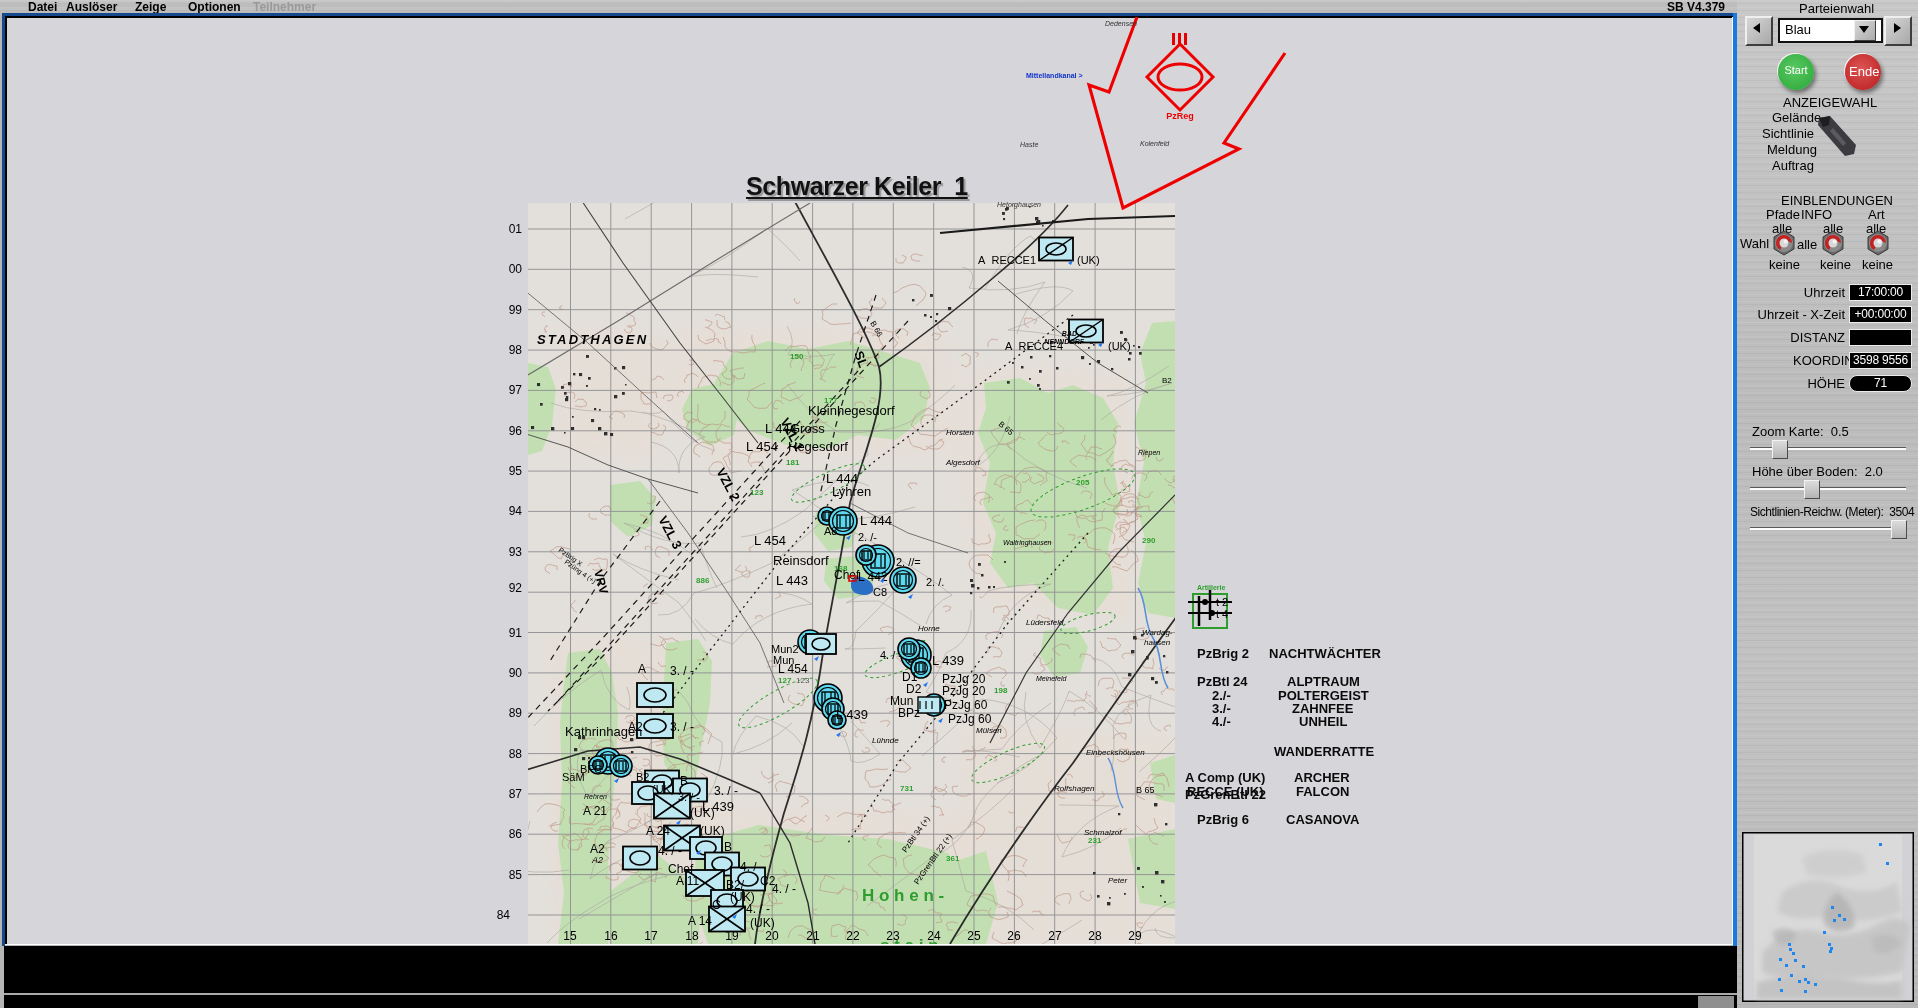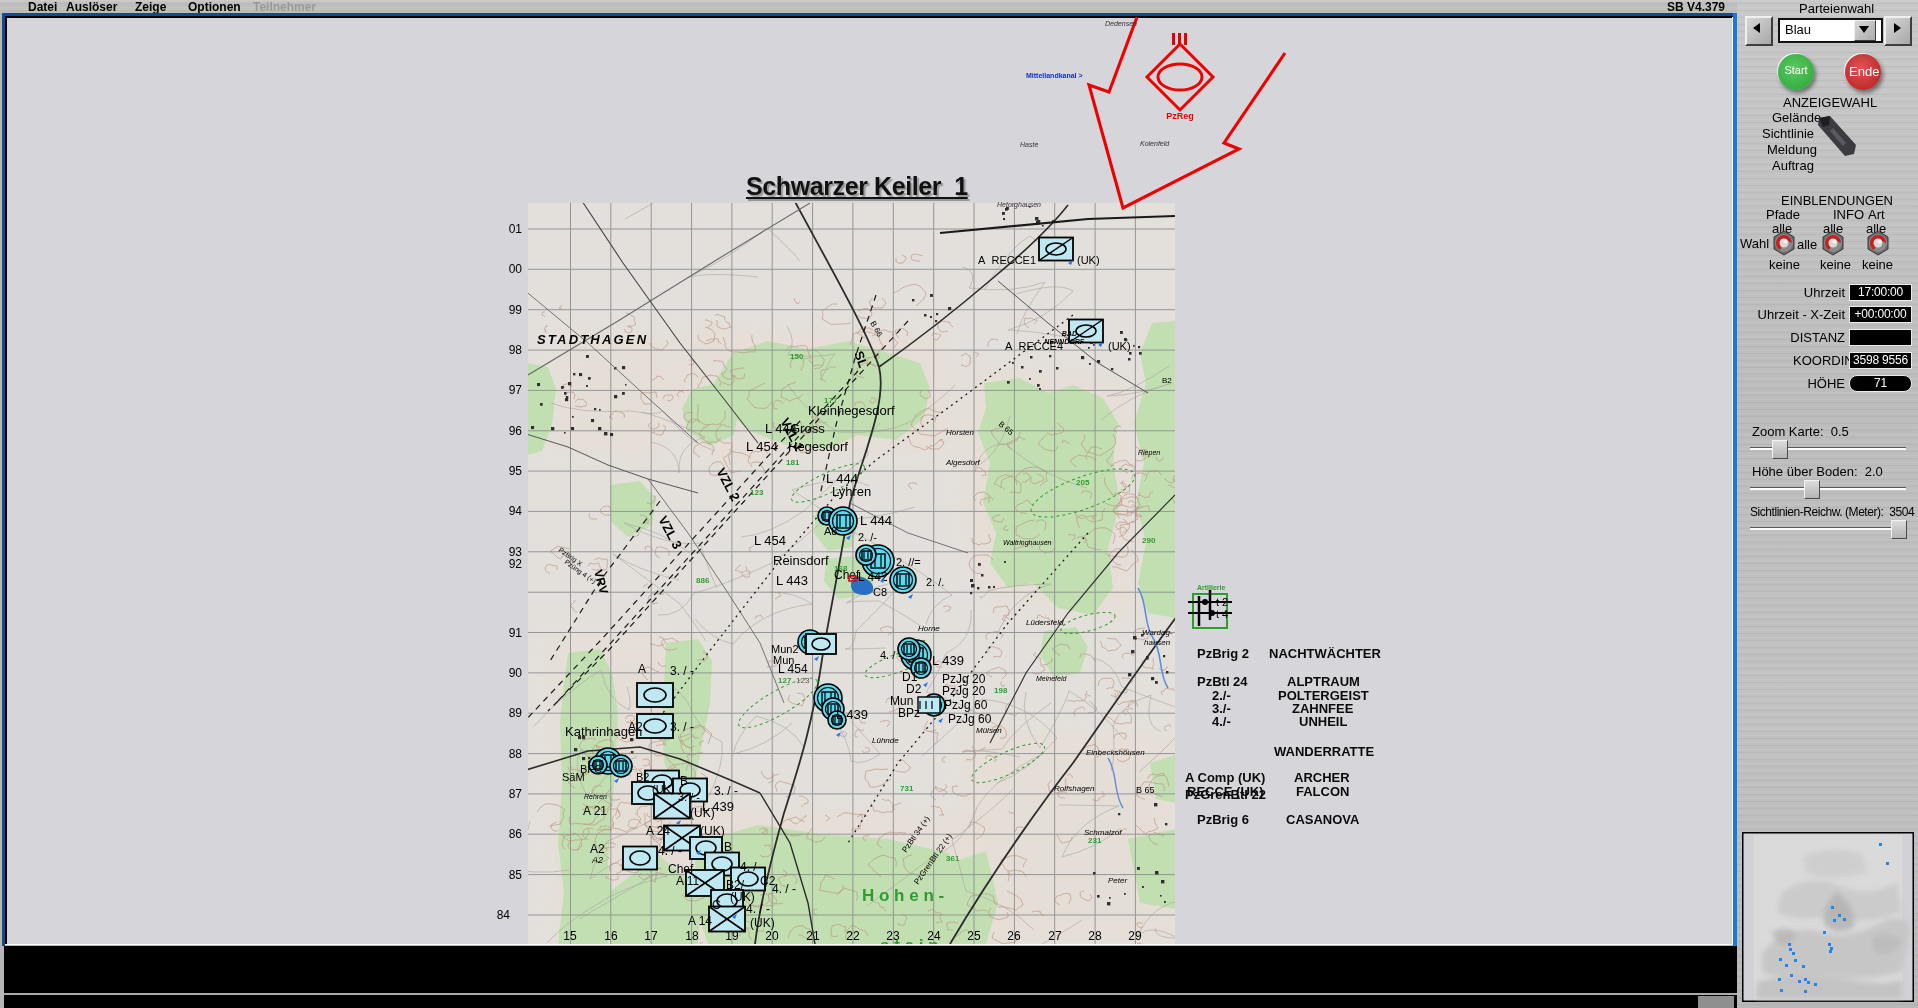--- a/index.html
+++ b/index.html
@@ -962,21 +962,21 @@
   </div>
 <div class="gnum" style="left:500px;top:222px;">01</div>
 <div class="gnum" style="left:500px;top:262px;">00</div>
 <div class="gnum" style="left:500px;top:303px;">99</div>
 <div class="gnum" style="left:500px;top:343px;">98</div>
 <div class="gnum" style="left:500px;top:383px;">97</div>
 <div class="gnum" style="left:500px;top:424px;">96</div>
 <div class="gnum" style="left:500px;top:464px;">95</div>
 <div class="gnum" style="left:500px;top:504px;">94</div>
 <div class="gnum" style="left:500px;top:545px;">93</div>
-<div class="gnum" style="left:500px;top:557px;">92</div>
+<div class="gnum" style="left:500px;top:581px;">92</div>
 <div class="gnum" style="left:500px;top:626px;">91</div>
 <div class="gnum" style="left:500px;top:666px;">90</div>
 <div class="gnum" style="left:500px;top:706px;">89</div>
 <div class="gnum" style="left:500px;top:747px;">88</div>
 <div class="gnum" style="left:500px;top:787px;">87</div>
 <div class="gnum" style="left:500px;top:827px;">86</div>
 <div class="gnum" style="left:500px;top:868px;">85</div>
 <div class="gnum" style="left:488px;top:908px;">84</div>
 <div id="maptitle" class="abs" style="left:746px;top:172px;text-decoration:underline;">Schwarzer Keiler&nbsp; 1</div>
 <svg class="abs" style="left:0;top:0;" width="1918" height="1008" viewBox="0 0 1918 1008">
@@ -1047,21 +1047,21 @@
 <div class="sbl" style="left:25px;top:126px;">Sichtlinie</div>
 <div class="sbl" style="left:30px;top:142px;">Meldung</div>
 <div class="sbl" style="left:35px;top:158px;">Auftrag</div>
 <svg class="abs" style="left:80px;top:112px;" width="44" height="46" viewBox="0 0 44 46">
 <polygon points="2,6 13,4 39,33 37,42 28,44 1,13" fill="#3c3c40"></polygon>
 <polygon points="2,6 13,4 12,13 6,15" fill="#1e1e22"></polygon>
 <polygon points="16,16 29,31 26,34 13,19" fill="#5a5a62"></polygon>
 </svg>
 <div class="sbl" style="left:44px;top:193px;">EINBLENDUNGEN</div>
 <div class="sbl" style="left:29px;top:207px;">Pfade</div>
-<div class="sbl" style="left:96px;top:207px;">INFO</div>
+<div class="sbl" style="left:64px;top:207px;">INFO</div>
 <div class="sbl" style="left:131px;top:207px;">Art</div>
 <div class="sbl" style="left:35px;top:221px;">alle</div>
 <div class="sbl" style="left:86px;top:221px;">alle</div>
 <div class="sbl" style="left:129px;top:221px;">alle</div>
 <div class="sbl" style="left:3px;top:236px;">Wahl</div>
 <div class="sbl" style="left:60px;top:237px;">alle</div>
 <div class="sbl" style="left:32px;top:257px;">keine</div>
 <div class="sbl" style="left:83px;top:257px;">keine</div>
 <div class="sbl" style="left:125px;top:257px;">keine</div>
 <svg class="abs" style="left:34px;top:230px;" width="26" height="26" viewBox="0 0 26 26">

